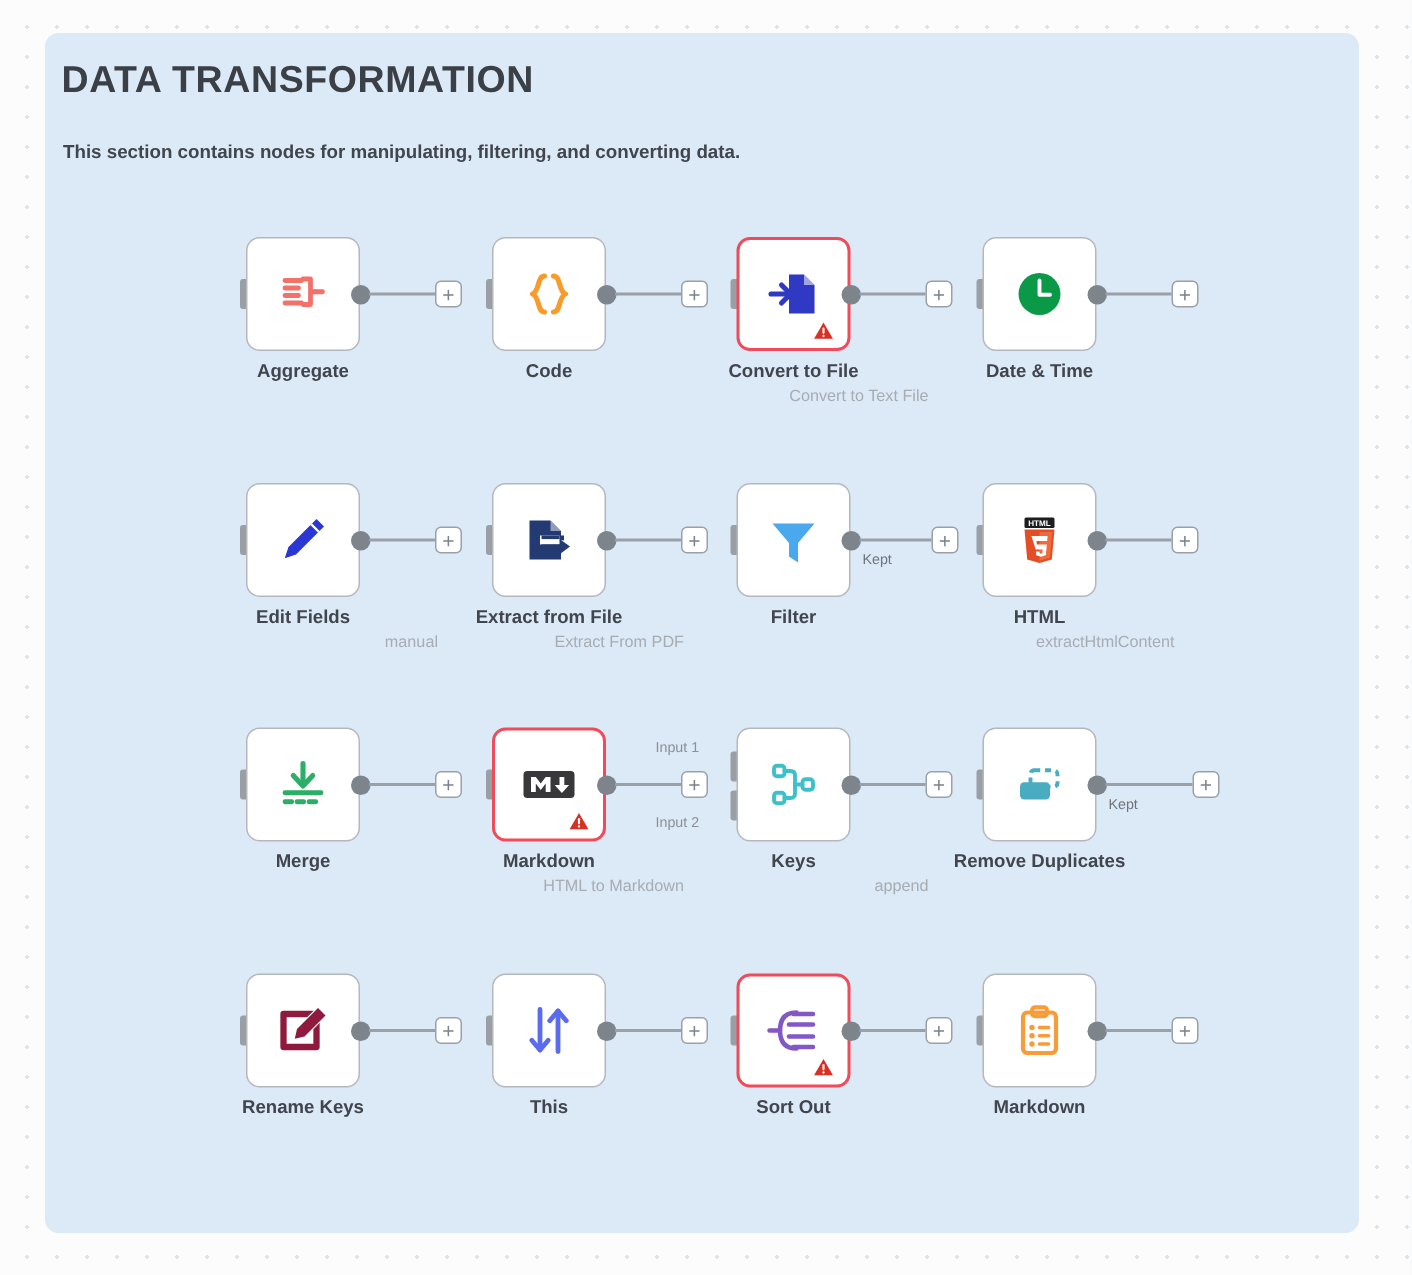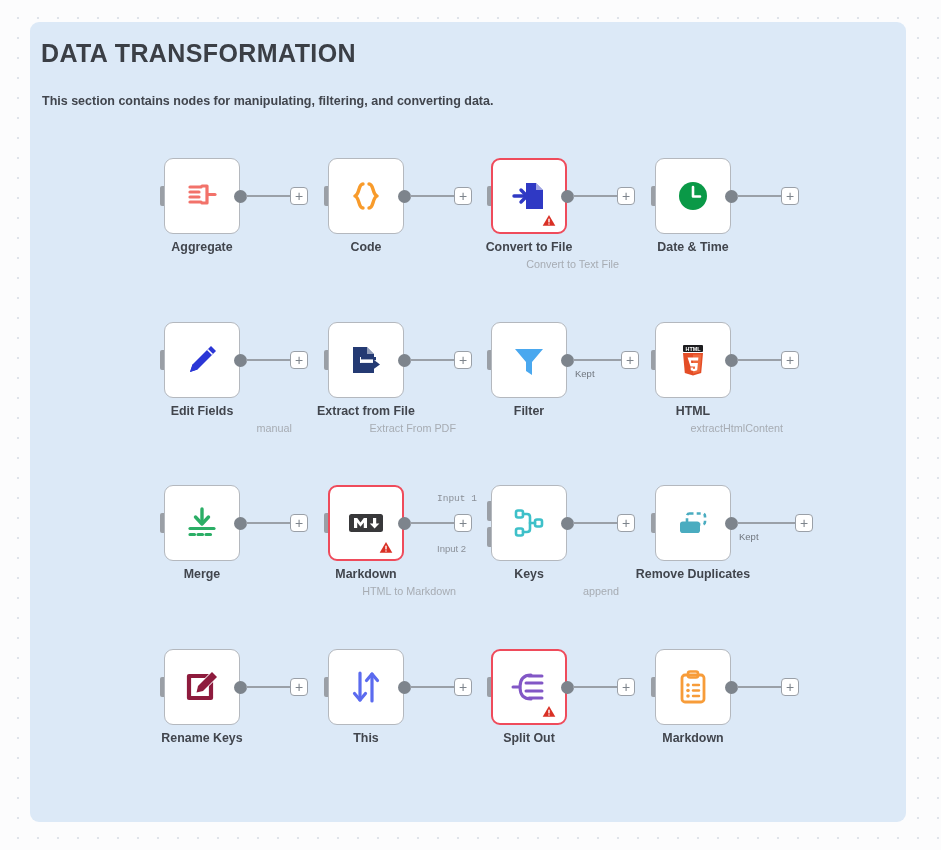--- a/index.html
+++ b/index.html
@@ -398,21 +398,21 @@
       <div class="port-out"></div>
       <div class="conn-line" style="width: 44px;"></div>
       <div class="plus-btn" style="left: 88px;">
         <span>+</span>
       </div>
       <div class="node-title">Markdown</div>
       <div class="node-sub">HTML to Markdown</div>
     </div>
     <div class="node-unit" style="left: 529px; top: 523px;">
       <div class="port-in dual-a"></div>
-      <div class="input-label" style="left: -92px; top: -30px; font-family: Liberation Mono, monospace;">Input 1</div>
+      <div class="input-label" style="left: -92px; top: -30px;">Input 1</div>
       <div class="port-in dual-b"></div>
       <div class="input-label" style="left: -92px; top: 20px;">Input 2</div>
       <div class="node-box">
         <div>
     <svg viewBox="0 0 40 40" class="node-icon">
       <g fill="none" stroke="#3ec0c9" stroke-width="2.6" stroke-linejoin="round">
         <rect x="7" y="7.5" width="7" height="7" rx="2"></rect>
         <rect x="7" y="25.5" width="7" height="7" rx="2"></rect>
         <rect x="26" y="16.5" width="7" height="7" rx="2"></rect>
       </g>
@@ -508,21 +508,21 @@
     <rect x="9" y="6" width="2" height="6" rx="1" fill="#ffffff"></rect>
     <circle cx="10" cy="14" r="1.1" fill="#ffffff"></circle>
   </svg>
         </div>
       </div>
       <div class="port-out"></div>
       <div class="conn-line" style="width: 44px;"></div>
       <div class="plus-btn" style="left: 88px;">
         <span>+</span>
       </div>
-      <div class="node-title">Split Out</div>
+      <div class="node-title">Sort Out</div>
     </div>
     <div class="node-unit" style="left: 693px; top: 687px;">
       <div class="port-in"></div>
       <div class="node-box">
         <div>
     <svg viewBox="0 0 40 40" class="node-icon">
       <rect x="9" y="8" width="22" height="27" rx="3" fill="none" stroke="#f79c39" stroke-width="2.8"></rect>
       <rect x="15" y="4.5" width="10" height="6" rx="2" fill="none" stroke="#f79c39" stroke-width="2.6"></rect>
       <g fill="#f79c39">
         <circle cx="15" cy="18" r="1.8"></circle>

